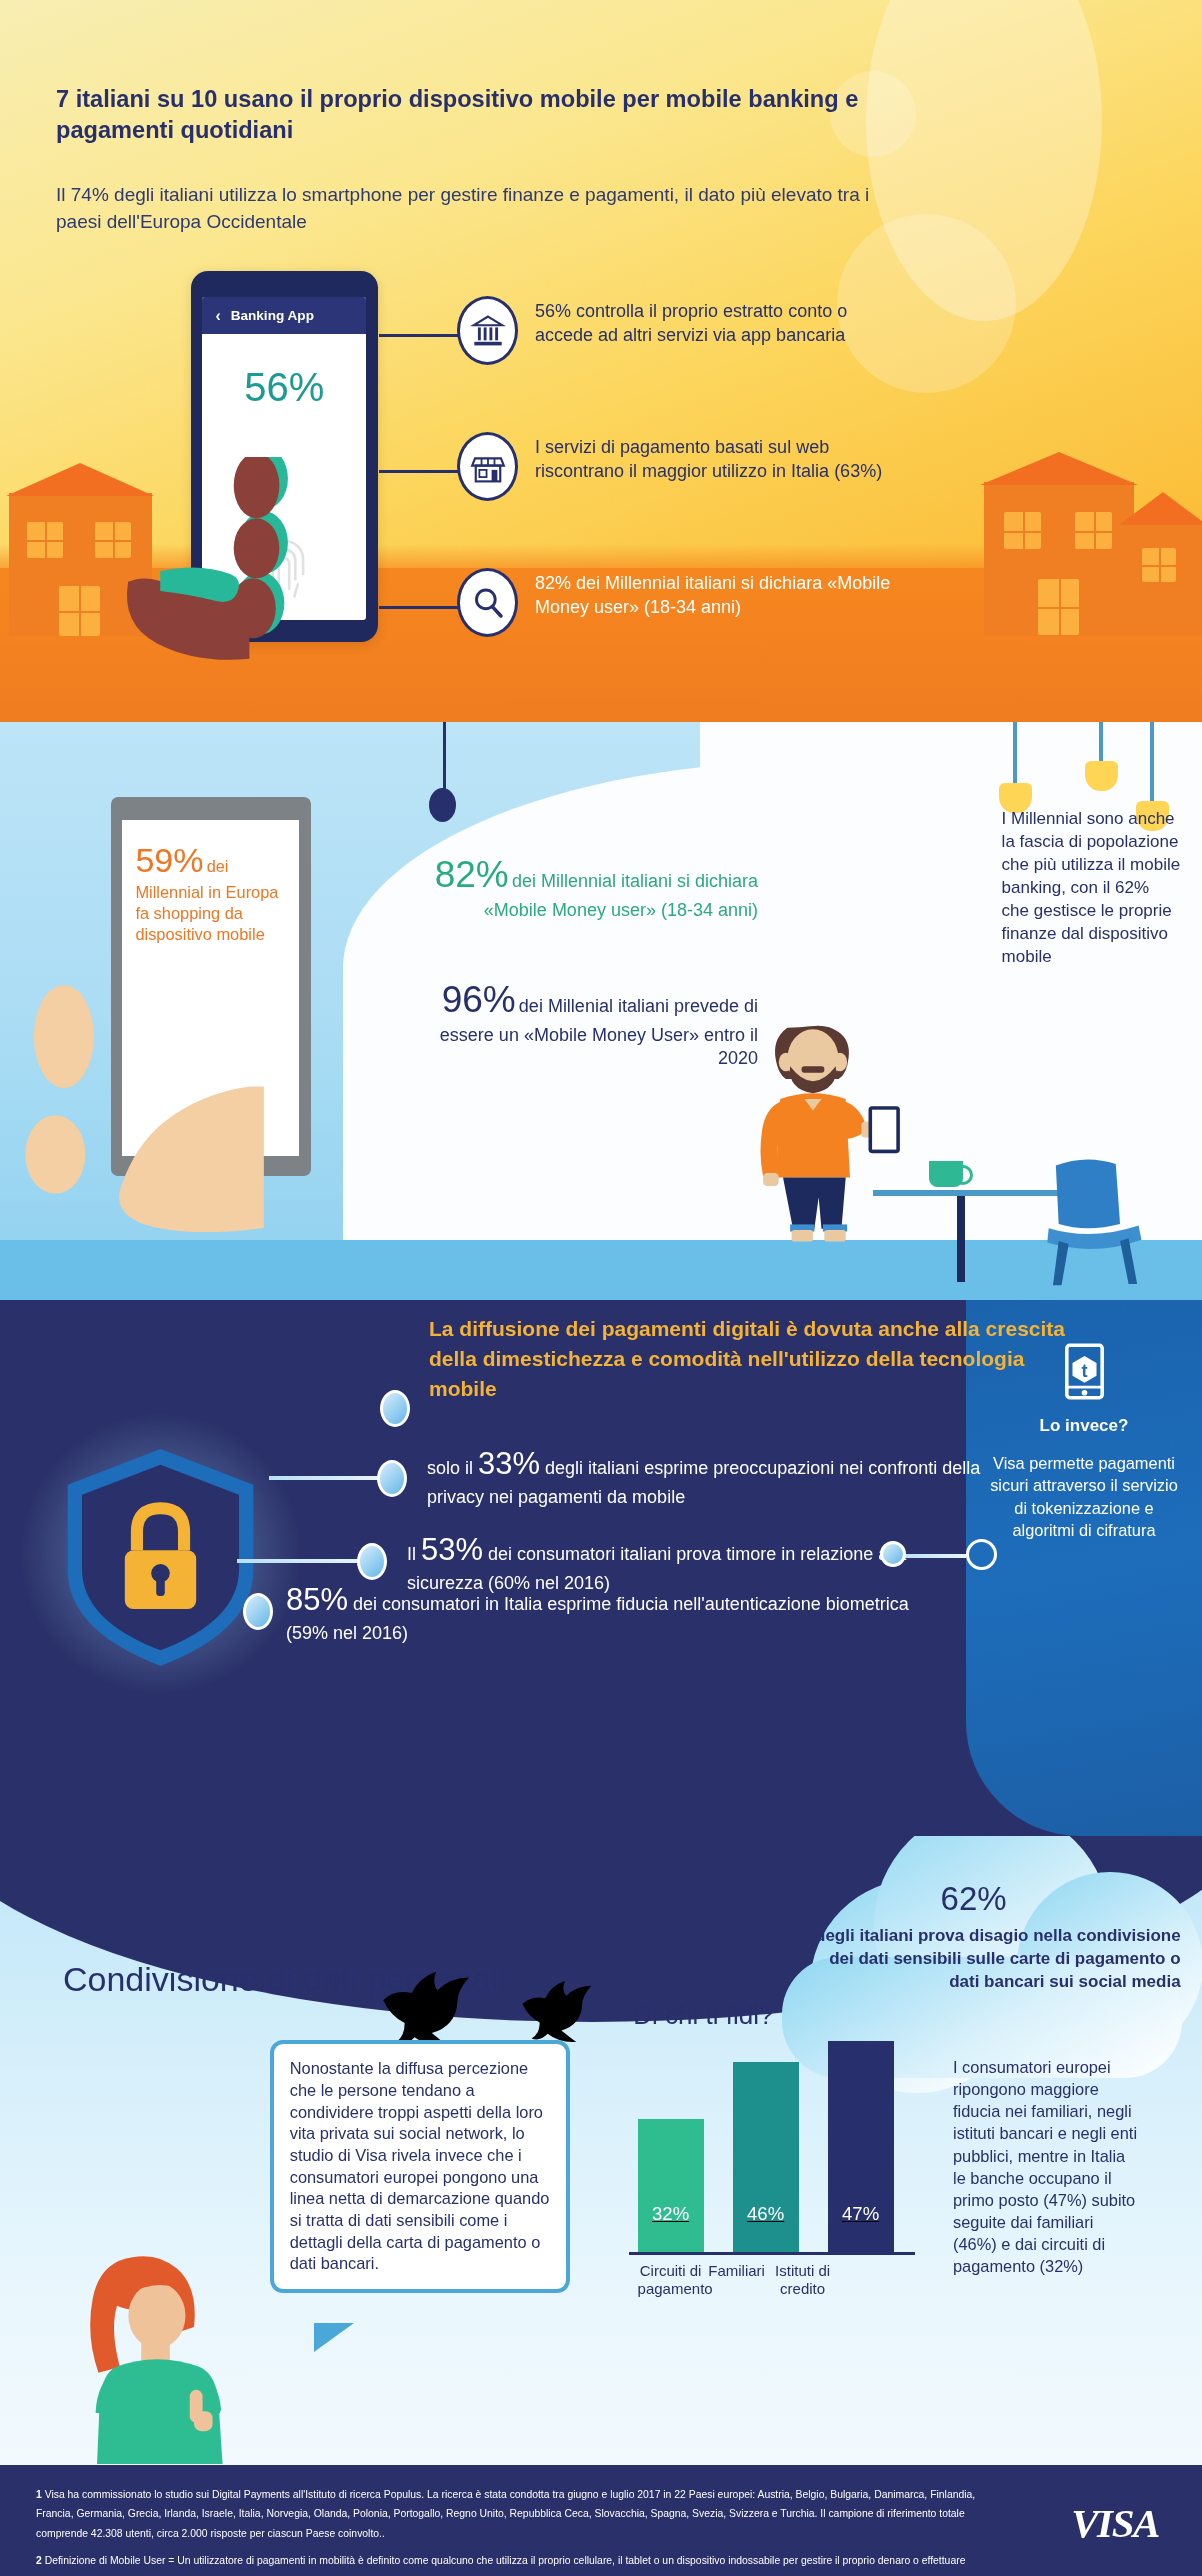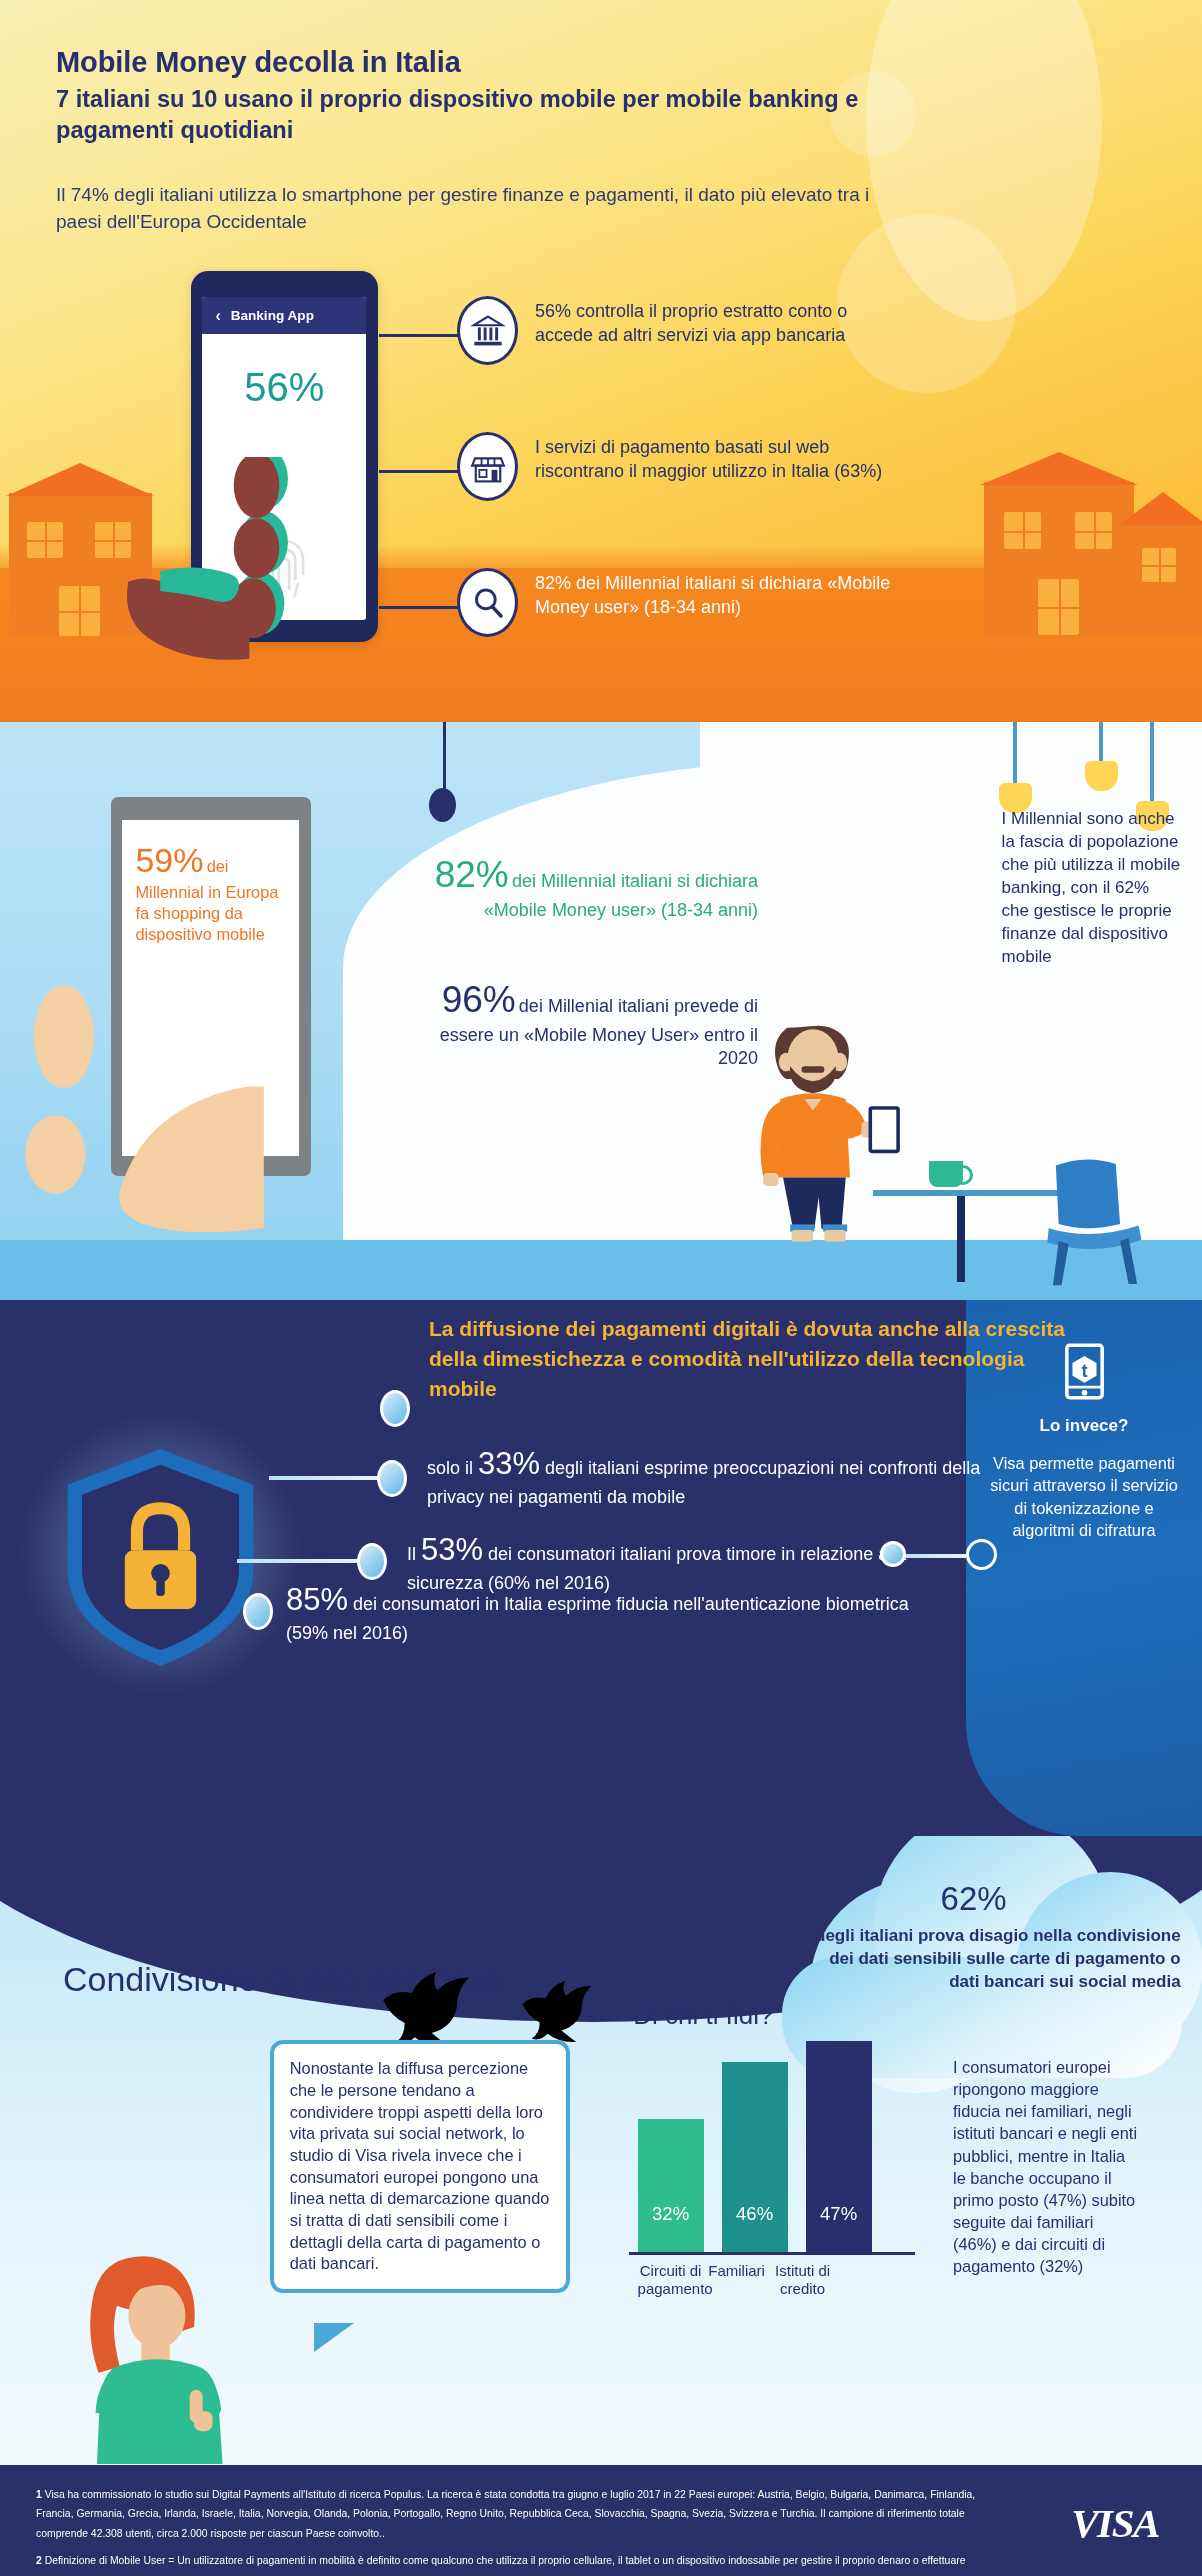--- a/index.html
+++ b/index.html
@@ -143,22 +143,22 @@
 
   .quote { position:absolute; left:270px; top:2040px; width:300px;
     background:#fff; border:4.3px solid #4ba7d8; border-radius:13px; padding:14.3px 15.7px;
     color:#27306c; font-size:16.4px; line-height:1.32;}
   .quote-tail { position:absolute; left:314px; top:2323px; width:0;height:0;
     border-left:0px solid transparent;border-right:40px solid transparent;border-top:29px solid #4ba7d8;}
 
   
   .chart-wrap { position:absolute; left:629px; top:2000px; width:286px; height:321px;}
   .chart-ttl { color:#27306c; font-size:26px; margin-bottom:10px; padding-left:4.3px;}
-  .plot { position:relative; height:214px; display:flex; align-items:flex-end; gap:18px; padding-left:8.6px;
-     border-bottom:3.6px solid #27306c;}
+  .plot { position:relative; height:214px; display:flex; align-items:flex-end; gap:29px; padding-left:8.6px;
+     border-bottom:3.6px solid #27306c;text-decoration:underline;}
   .bar { position:relative; width:66px; display:flex; align-items:flex-end; justify-content:center;}
   .bar span { color:#fff; font-size:18.6px; margin-bottom:27px; position:relative; z-index:2;}
   .xlabels { display:flex; padding-left:8.6px; margin-top:7.1px;}
   .xlab { width:66px; text-align:center; color:#27306c; font-size:15px; line-height:1.2;}
 
   .chart-side { position:absolute; left:953px; top:2056px; width:187px;
      color:#27306c; font-size:16.4px; line-height:1.35;}
 
   .lady { position:absolute; left:64px; top:2250px; width:193px; height:214px;}
 
@@ -173,21 +173,20 @@
 </head>
 <body>
 
 <div id="page">
 
   <section class="sec-hero">
     <div class="hero-blob1"></div>
     <div class="hero-blob2"></div>
     <div class="hero-blob3"></div>
 
-    <div class="hero-title">Mobile Money decolla in Italia</div>
     <div class="hero-sub">7 italiani su 10 usano il proprio dispositivo mobile per mobile banking e pagamenti quotidiani</div>
     <div class="hero-desc">Il 74% degli italiani utilizza lo smartphone per gestire finanze e pagamenti, il dato più elevato tra i paesi dell'Europa Occidentale</div>
 
     <div class="hero-orange-top"></div>
     <div class="hero-orange"></div>
 
     <div class="house" style="left:8.6px;width:143px;height:143px;">
       <div class="roof" style="border-left-width:74px;border-right-width:74px;"></div>
       <div class="win" style="left:18.6px;top:29px;width:36px;height:36px;"></div>
       <div class="win" style="left:86px;top:29px;width:36px;height:36px;"></div>

